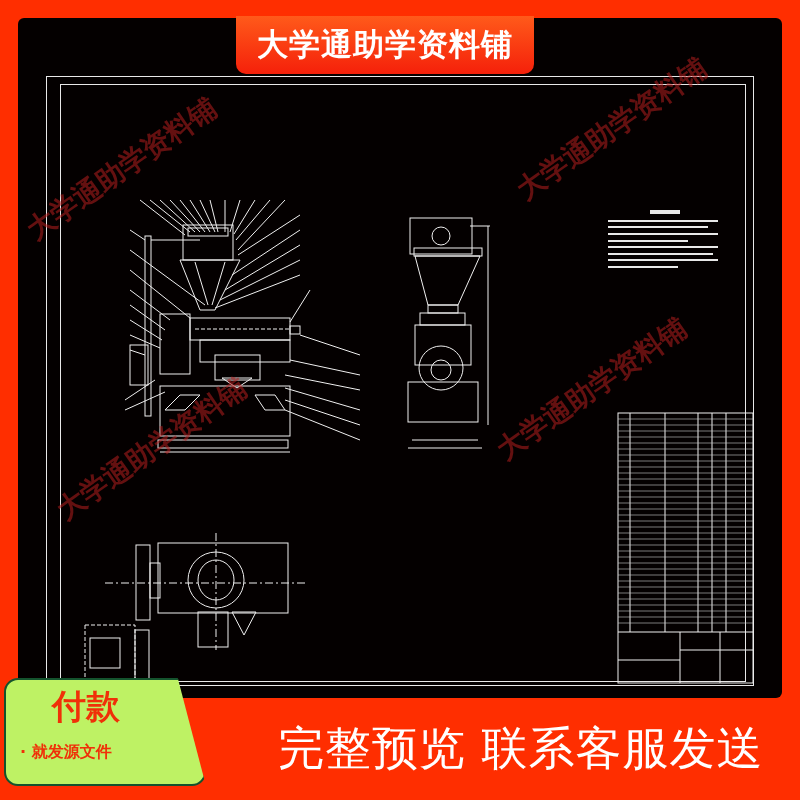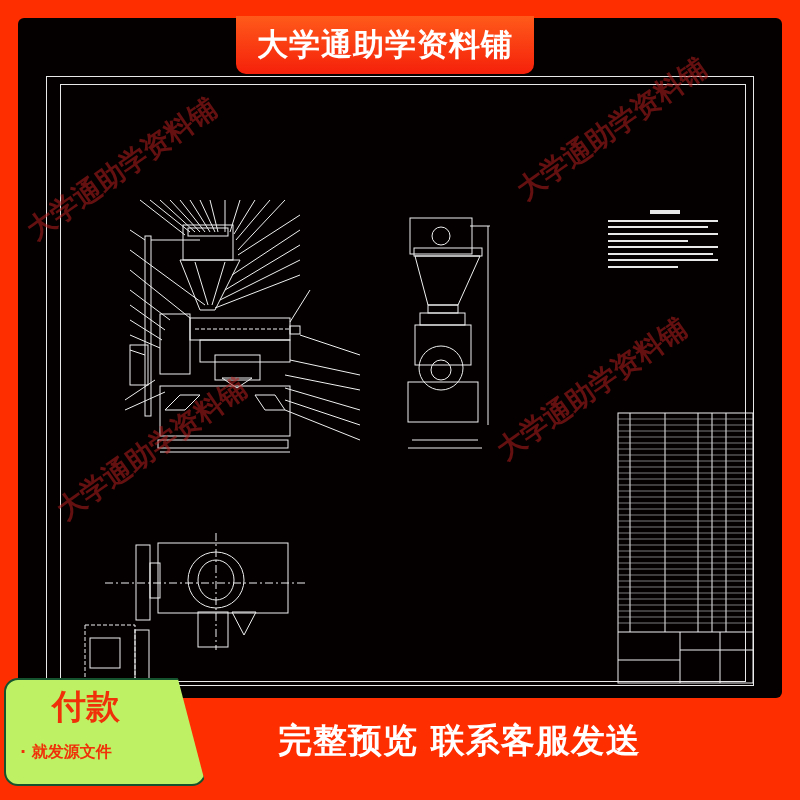--- a/index.html
+++ b/index.html
@@ -8,21 +8,21 @@
   .frame-outer{position:absolute;left:28px;top:58px;width:720px;height:635px;border:1px solid #e8e8e8;}
   .frame-inner{position:absolute;left:38px;top:65px;width:697px;height:620px;border:1px solid #e8e8e8;}
   .banner{position:absolute;left:236px;top:16px;width:298px;height:58px;border-radius:0 0 10px 10px;background:linear-gradient(#ff5a1a,#f5200a);display:flex;align-items:center;justify-content:center;z-index:5;}
   .banner span{color:#fff;font-weight:bold;font-size:31px;letter-spacing:1px;font-family:"DejaVu Sans",sans-serif;}
   .watermark{position:absolute;color:rgba(180,30,30,0.55);font-weight:bold;font-size:28px;transform:rotate(-35deg);white-space:nowrap;z-index:3;pointer-events:none;}
   svg.cad{position:absolute;left:0;top:0;z-index:2;}
   .bottom{position:absolute;left:0;top:698px;width:800px;height:102px;background:#ff2e00;}
   .pay-card{position:absolute;left:4px;top:678px;width:198px;height:104px;background:#bef264;border:2px solid #14532d;border-radius:14px 28px 14px 14px;clip-path:polygon(0 0,86% 0,100% 100%,0 100%);z-index:6;}
   .pay-title{position:absolute;left:0;width:160px;top:4px;text-align:center;color:#f03008;font-weight:bold;font-size:34px;}
   .pay-sub{position:absolute;left:14px;top:62px;color:#f03008;font-weight:bold;font-size:16px;}
-  .cta{position:absolute;left:278px;top:718px;color:#fff;font-weight:bold;font-size:34px;letter-spacing:1px;z-index:6;}
+  .cta{position:absolute;left:278px;top:718px;color:#fff;font-weight:normal;font-size:46px;letter-spacing:1px;z-index:6;}
 </style>
 </head>
 <body>
 
 <div class="canvas"></div>
 
 <div class="banner">
   <span>大学通助学资料铺</span>
 </div>
 

